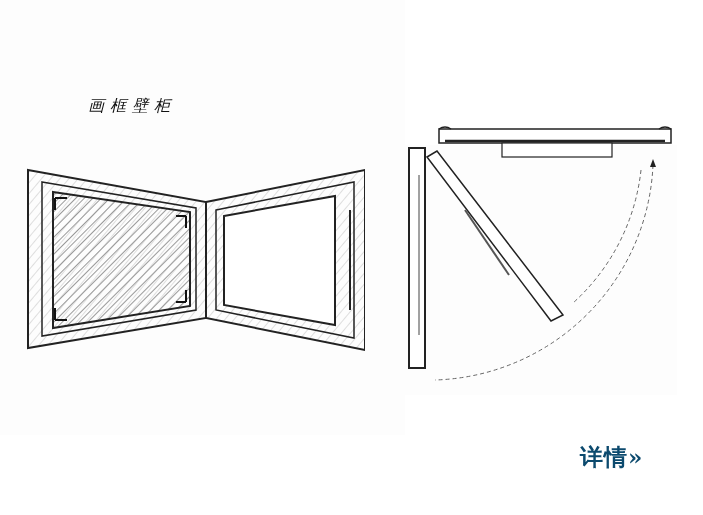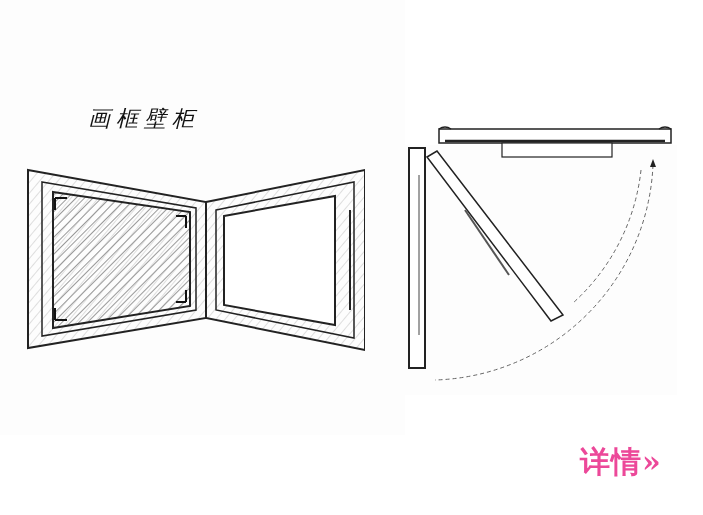--- a/index.html
+++ b/index.html
@@ -1,20 +1,20 @@
 <!DOCTYPE html>
 <html><head>
   <meta charset="utf-8">
   <style>
     html, body { margin: 0; padding: 0; }
     body { width: 703px; height: 515px; background: #ffffff; position: relative; overflow: hidden; font-family: "DejaVu Serif", serif; }
     .panel-left { position: absolute; left: 0; top: 0; width: 405px; height: 435px; background: #fdfdfd; }
     .panel-right { position: absolute; left: 405px; top: 145px; width: 272px; height: 250px; background: #fdfdfd; }
-    .title { position: absolute; left: 88px; top: 96px; font-size: 22px; letter-spacing: 6px; color: #111; font-style: italic; margin-top: 8px; }
-    .details-link { position: absolute; left: 580px; top: 442px; font-size: 30px; font-weight: bold; color: #ec4899; text-decoration: none; cursor: pointer; letter-spacing: 1px; }
+    .title { position: absolute; left: 88px; top: 96px; font-size: 16px; letter-spacing: 6px; color: #111; font-style: italic; }
+    .details-link { position: absolute; left: 580px; top: 442px; font-size: 23px; font-weight: bold; color: #0c4a6e; text-decoration: none; cursor: pointer; letter-spacing: 1px; }
     .figure { position: absolute; }
     .fig-left { left: 20px; top: 160px; width: 345px; height: 200px; }
     .fig-right { left: 405px; top: 125px; width: 270px; height: 270px; }
   </style>
 </head>
 <body>
 
 <div class="panel-left"></div>
 <div class="panel-right"></div>
 

